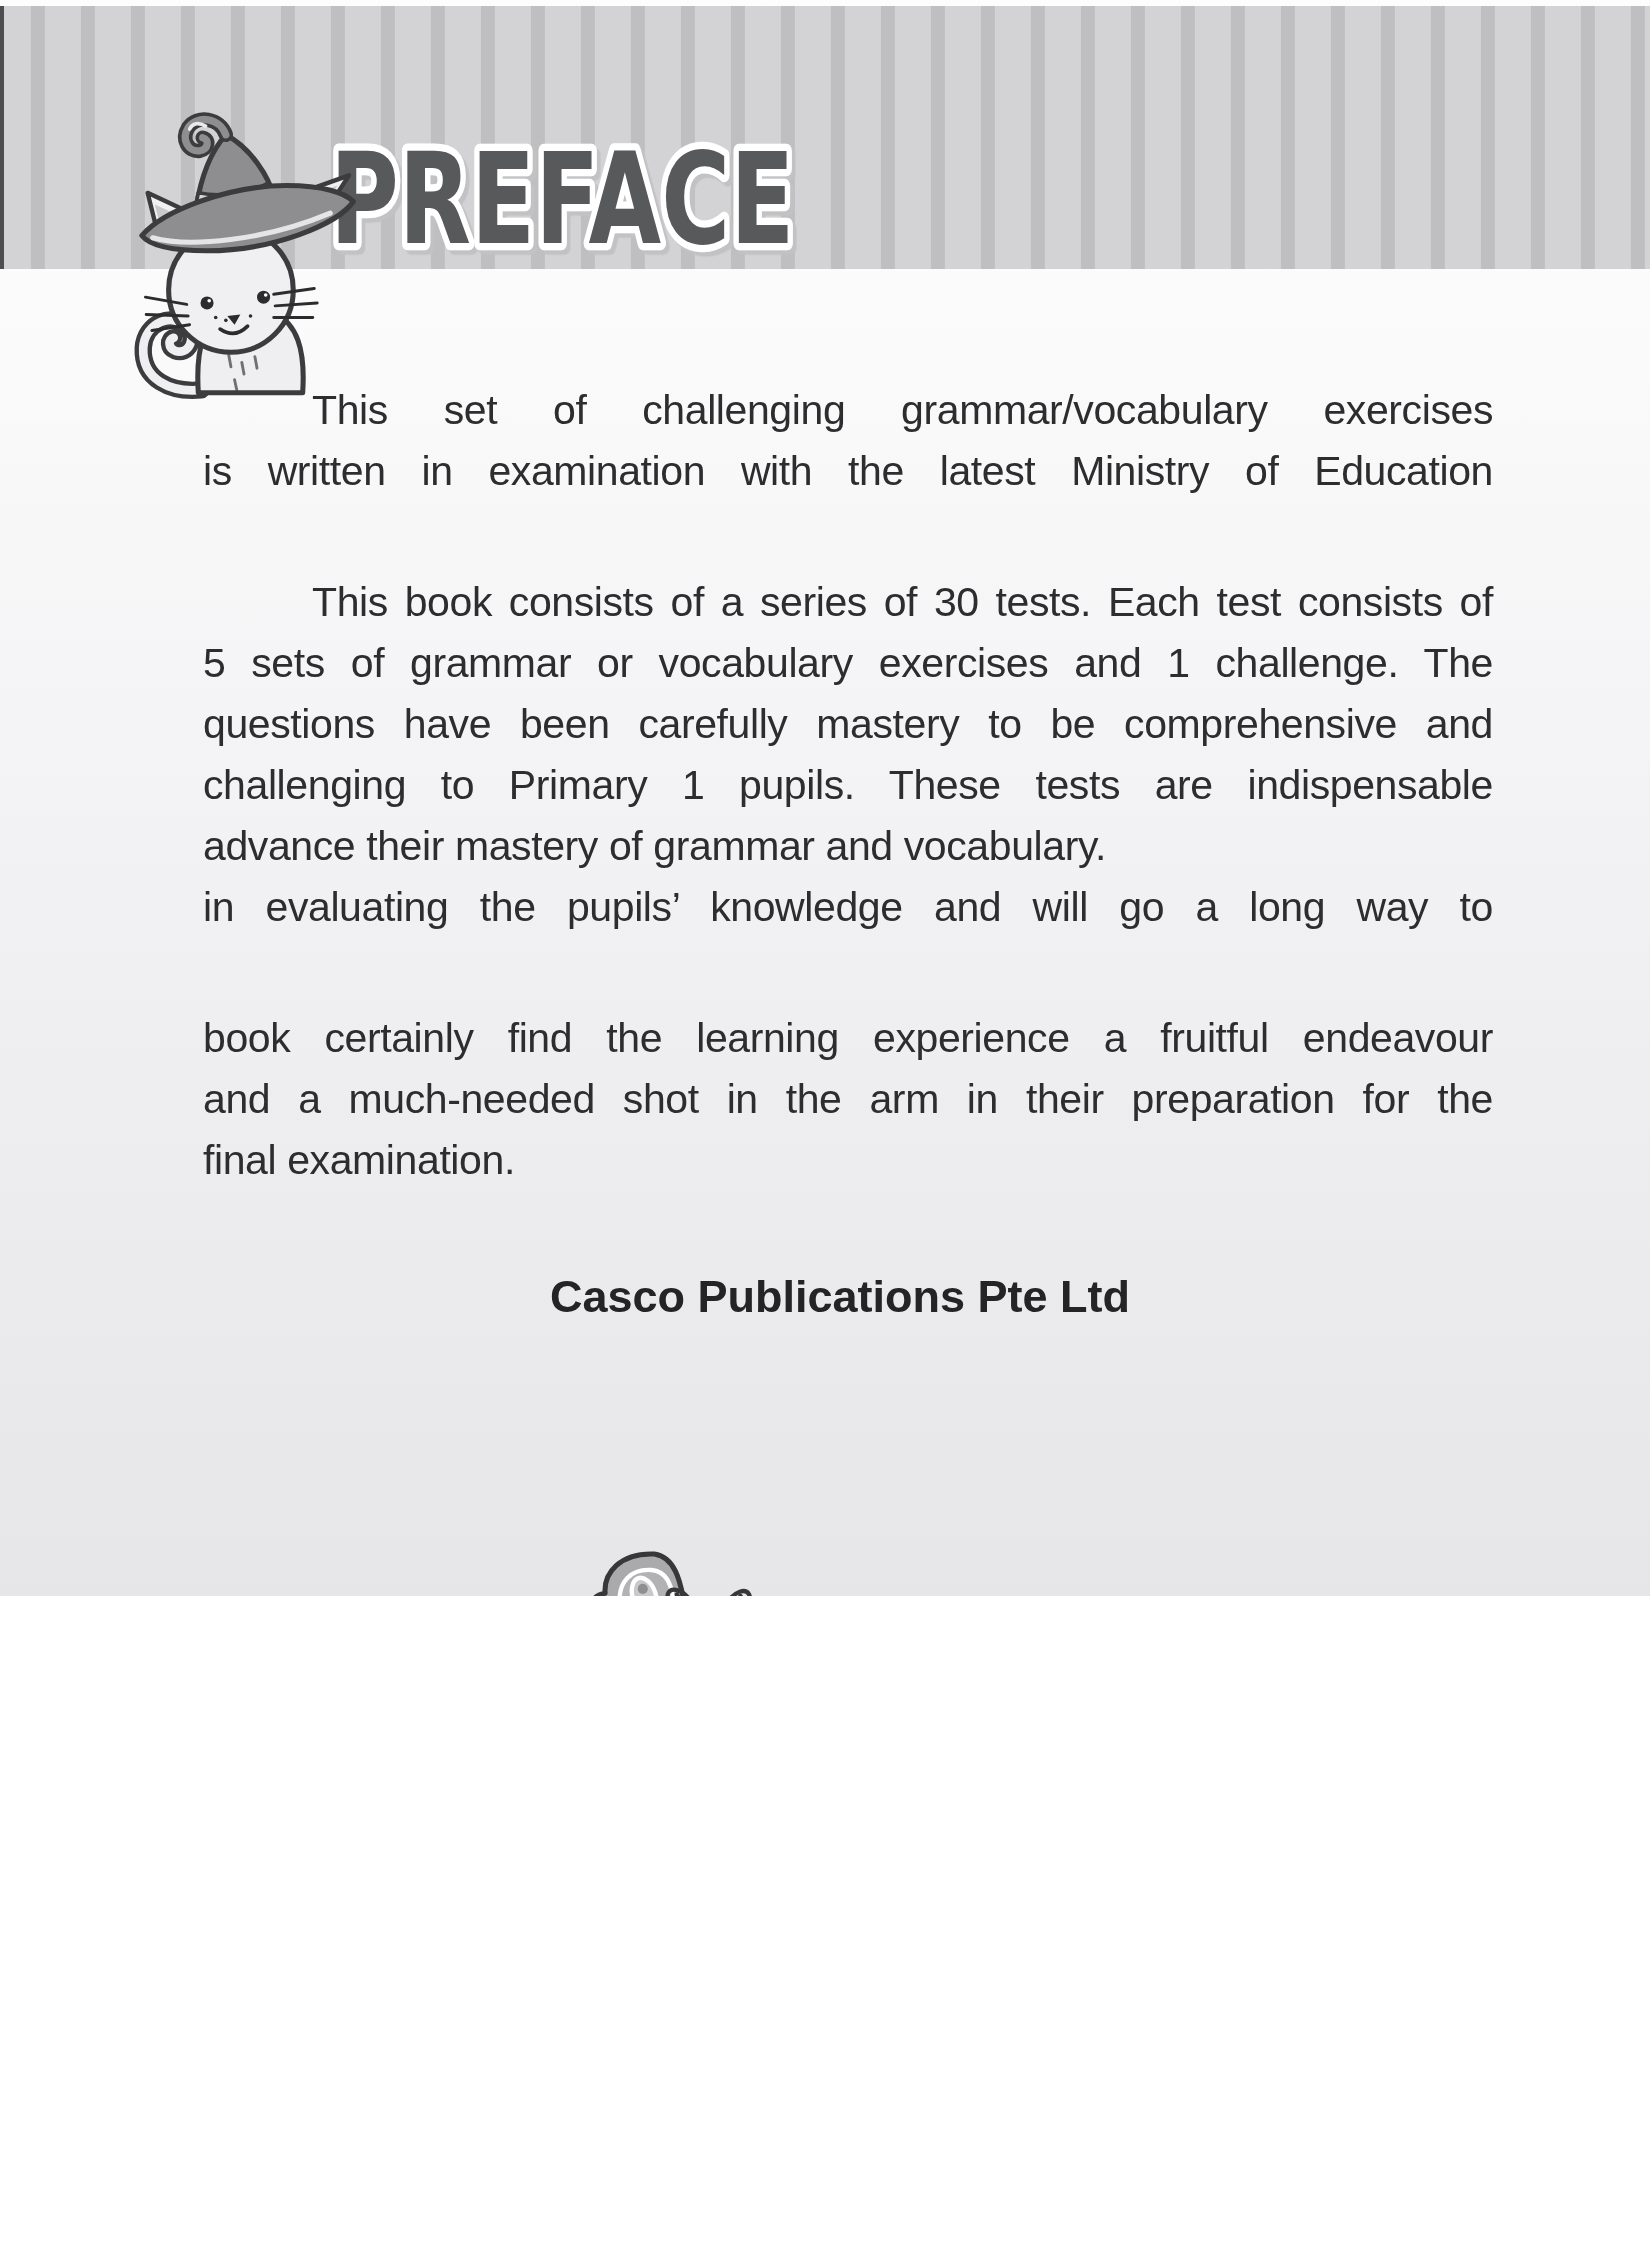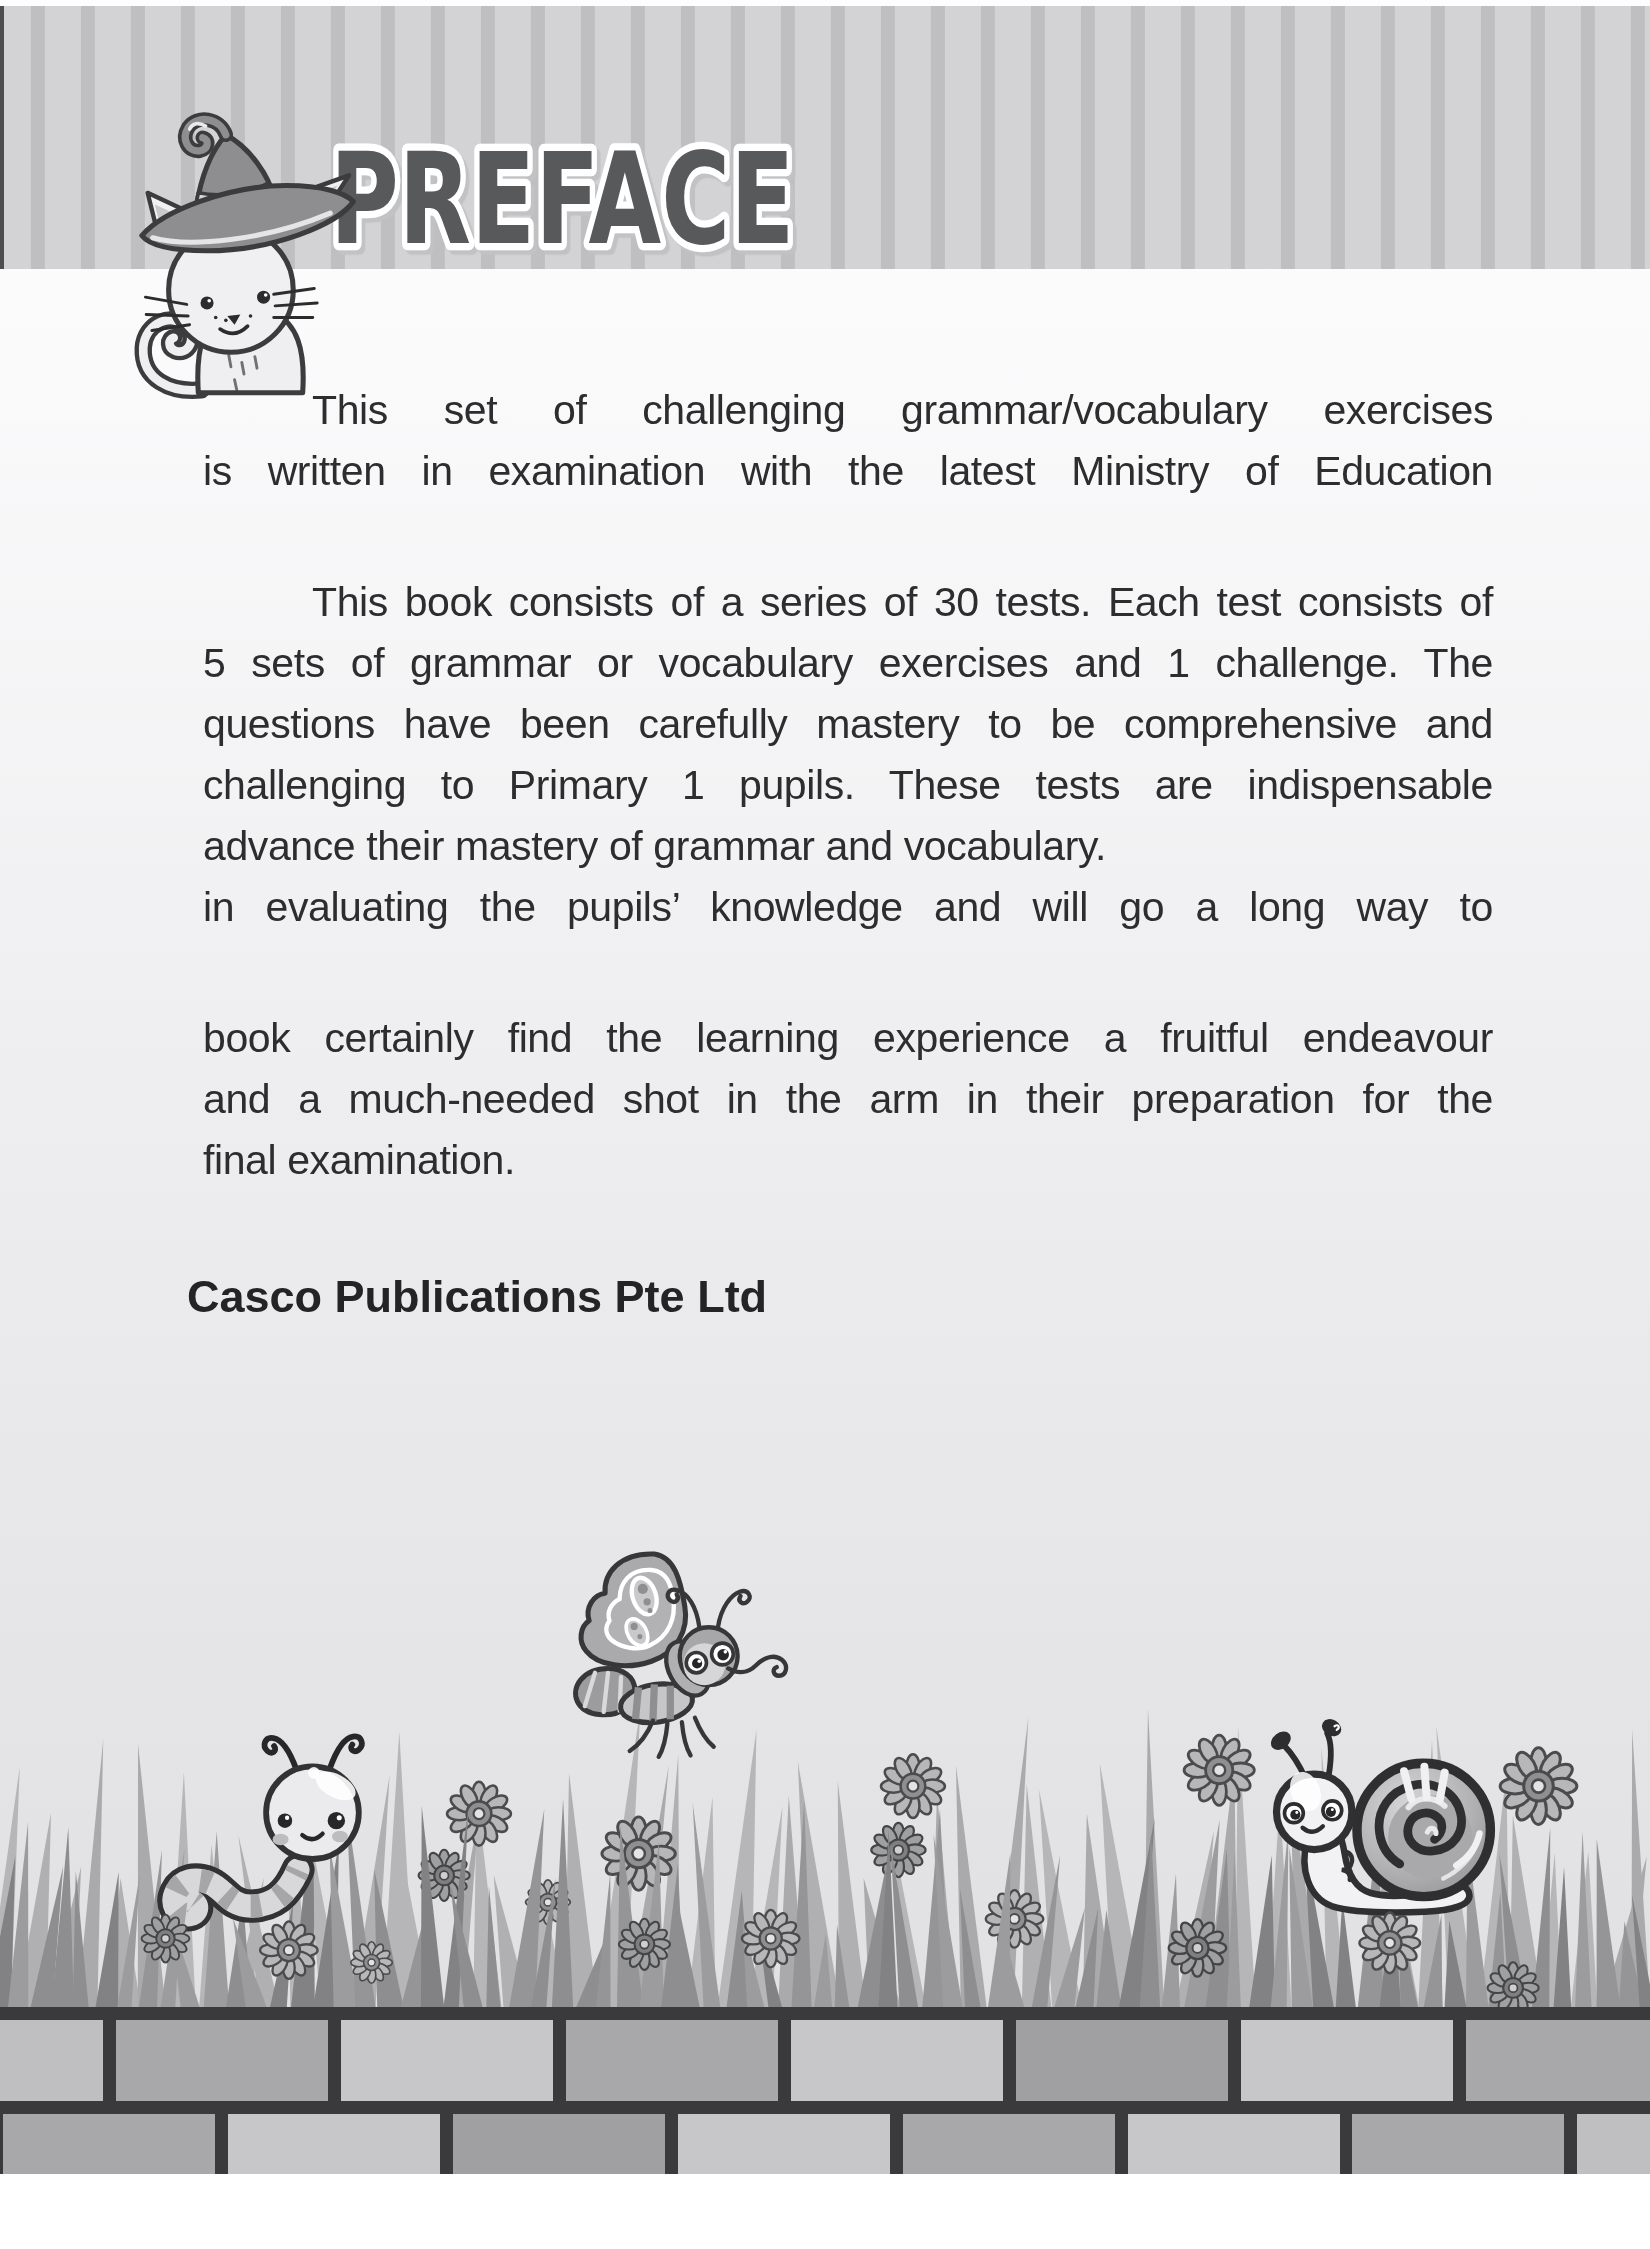--- a/index.html
+++ b/index.html
@@ -1,38 +1,38 @@
 <!DOCTYPE html>
 <html style="font-size:11.6px"><head>
 <meta charset="utf-8">
 <style>
   html,body{margin:0;padding:0;}
   body{width:1651px;height:2250px;font-family:"Liberation Sans","DejaVu Sans",sans-serif;}
-  #page{position:relative;width:1651px;height:2174px;overflow:hidden;
+  #page{position:relative;width:1651px;height:1596px;overflow:hidden;
         background:linear-gradient(180deg,#fdfdfe 0px,#fbfbfc 305px,#efeff1 1016px,#e5e5e7 1669px,#e1e1e3 2003px,#e1e1e3 2250px);}
 
   
   #band{position:absolute;left:0;top:5.8px;width:1651px;height:263px;
         background:repeating-linear-gradient(90deg,#d3d3d5 0 36px,#bfbfc1 36px 50px);
         background-position:-5.1px 0;}
   #band-edge{position:absolute;left:0;top:5.8px;width:3.6px;height:263px;background:#4e4e50;}
   #preface-svg{position:absolute;left:319px;top:109px;width:508px;height:167px;overflow:visible;}
   #preface-svg text{font-family:"DejaVu Sans","Liberation Sans",sans-serif;font-weight:bold;
         paint-order:stroke;stroke:#ffffff;stroke-width:20px;stroke-linejoin:round;
         filter:drop-shadow(5px 6px 0 #c2c2c4);}
   #cat-svg{position:absolute;left:120px;top:116px;width:261px;height:279px;overflow:visible;}
 
   
   #textblock{position:absolute;left:187px;top:380px;width:1306px;color:#2d2d2f;
              font-size:41px;letter-spacing:-0.4px;}
   .para{margin:0 0 70px 16px;}
   .ln{height:61px;line-height:61px;text-align:justify;text-align-last:justify;white-space:normal;}
   .ln.first{text-indent:109px;}
   .ln.last{text-align-last:left;}
-  #signature{margin-top:75px;height:61px;line-height:61px;text-align:left;
+  #signature{margin-top:75px;height:61px;line-height:61px;text-align:center;
              font-weight:bold;font-size:45px;letter-spacing:0;color:#242426;}
 
   
   #meadow{position:absolute;left:0;top:1487px;width:1651px;height:763px;}
   #meadow svg.layer{position:absolute;left:0;top:0;width:1651px;height:763px;overflow:visible;}
   #grass-back{z-index:1;} #flowers-back{z-index:2;} #grass-front{z-index:3;}
   #caterpillar-svg{position:absolute;left:131px;top:225px;width:276px;height:239px;z-index:4;overflow:visible;}
   #butterfly-svg{position:absolute;left:566px;top:58px;width:239px;height:218px;z-index:4;overflow:visible;}
   #snail-svg{position:absolute;left:1262px;top:203px;width:290px;height:261px;z-index:4;overflow:visible;}
   #flowers-front{z-index:5;}

